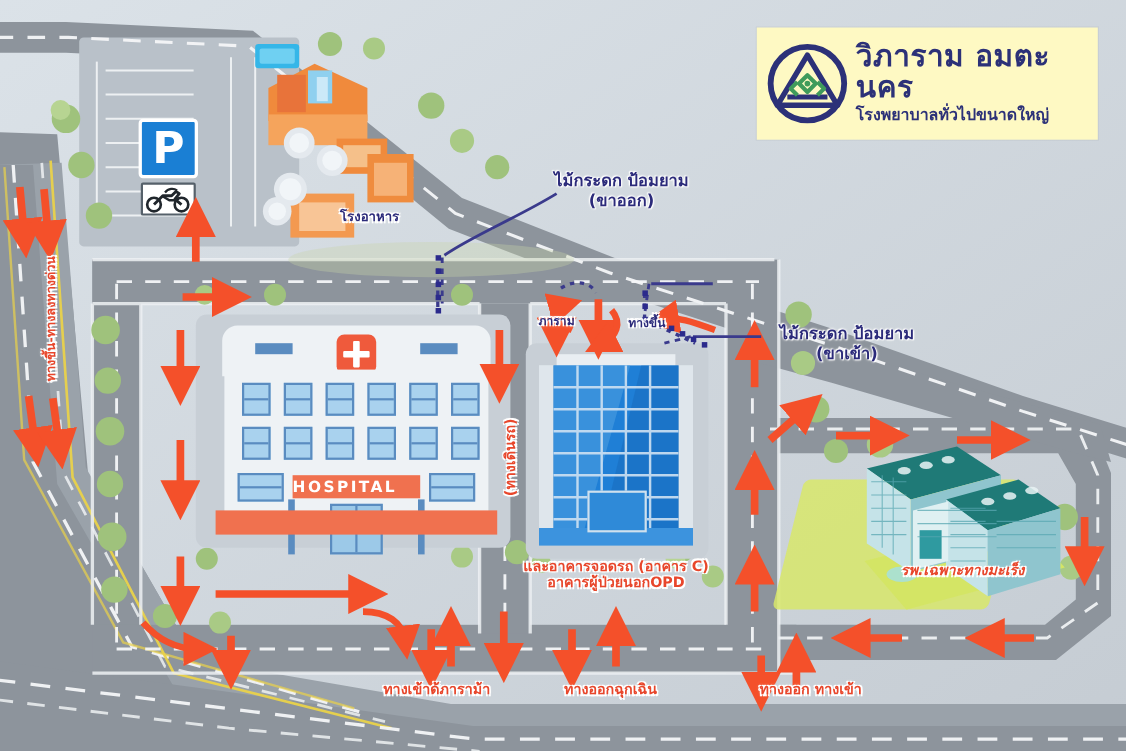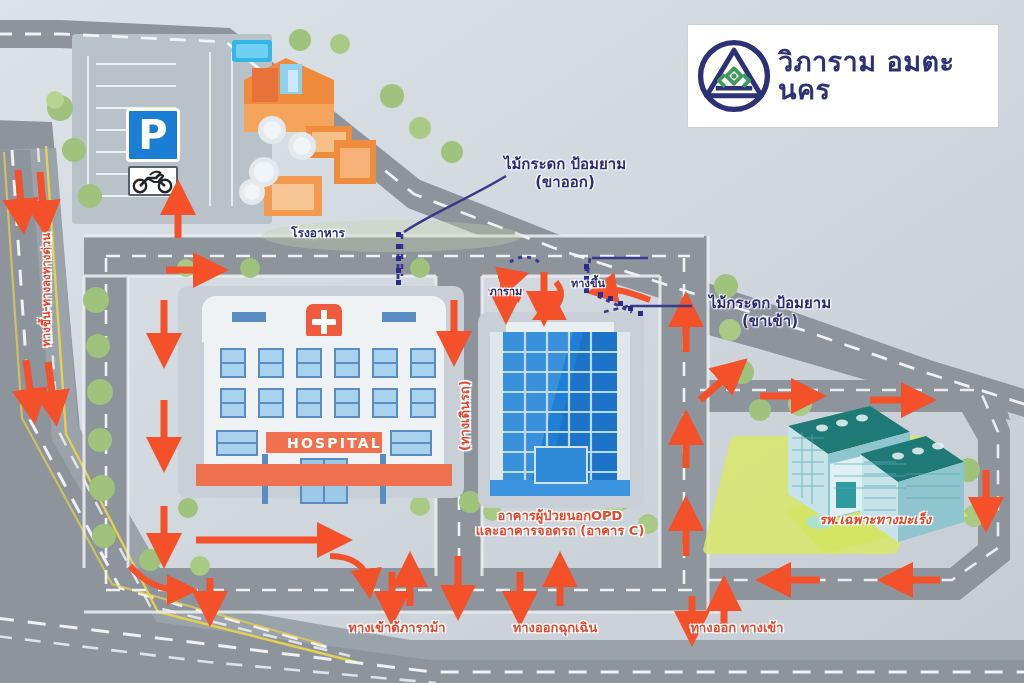--- a/index.html
+++ b/index.html
@@ -47,21 +47,21 @@
     text-shadow: -1.4px -1.4px 0 #fff, 1.4px -1.4px 0 #fff, -1.4px 1.4px 0 #fff,
                  1.4px 1.4px 0 #fff, 0 0 4px #fff;
   }
   .rot-90 { transform-origin: 50% 50%; transform: rotate(-90deg); }
 
   
   #logo-box {
     position: absolute;
     left: 688px; top: 25px;
     width: 310px; height: 102px;
-    background: #ffffff;
+    background: #fef9c3;
     display: flex; align-items: center;
     padding: 4px 10px 4px 8px;
     box-shadow: 0 0 0 1px rgba(0,0,0,0.04);
   }
   #logo-mark { width: 76px; height: 76px; flex: 0 0 76px; }
   #logo-text { margin-left: 6px; display: flex; flex-direction: column; justify-content: center; }
   #logo-th-main {
     color: #2c3178; font-size: 27px; font-weight: bold;
     letter-spacing: .5px; line-height: 1.05;
   }
@@ -105,21 +105,21 @@
     position: absolute; top: 16px; width: 34px; height: 10px; background: #5a8cc0;
   }
   .win {
     position: absolute; background: #a9d2ee; border: 2px solid #5a8cc0;
   }
   .win:after {
     content:""; position:absolute; left:0; right:0; top: 45%; height: 2px; background:#5a8cc0;
   }
   .hosp-sign {
     position: absolute; left: 62px; top: 96px; width: 116px; height: 21px;
-    background: #f0714f; display:flex; align-items:center; justify-content:flex-end;
+    background: #f0714f; display:flex; align-items:center; justify-content:flex-start;
   }
   .hosp-sign span {
     color:#fff; font-size: 14px; font-weight: bold; letter-spacing: 2.2px;
     font-family: "DejaVu Sans", "Liberation Sans", sans-serif;
   }
   .entry-door {
     position:absolute; left:96px; top:122px; width:48px; height:46px;
     background:#9cc9e8; border:2px solid #5a8cc0;
   }
   .entry-door:after{content:"";position:absolute;left:21px;top:0;bottom:0;width:2px;background:#5a8cc0;}
@@ -376,22 +376,22 @@
       <g stroke="#cfe2f2" stroke-width="2.2" opacity=".9">
         <path d="M0,20 H114 M0,40 H114 M0,60 H114 M0,80 H114 M0,100 H114 M0,120 H114 M0,140 H114"></path>
         <path d="M22,0 V150 M44,0 V150 M66,0 V150 M88,0 V150"></path>
       </g>
     </svg>
     <div class="bldgC-plinth"></div>
     <div class="bldgC-lobby"></div>
   </div>
 
   <div class="lbl lbl-red" style="left:460px; top:508px; width:200px;">
+    <div>และอาคารจอดรถ (อาคาร C)</div>
     <div>อาคารผู้ป่วยนอกOPD</div>
-    <div>และอาคารจอดรถ (อาคาร C)</div>
   </div>
 
   <svg class="abs" style="left:758px; top:398px;" width="210" height="160">
 
     <polygon points="28,112 172,76 210,118 66,156" fill="#d8e86a"></polygon>
     <polygon points="28,112 172,76 210,118 66,156" fill="#cfe05f" opacity=".4"></polygon>
 
     <polygon points="30,28 112,8 152,34 70,56" fill="#1f7a77"></polygon>
     <polygon points="30,28 30,96 70,122 70,56" fill="#c5e3e8"></polygon>
     <polygon points="70,56 70,122 152,100 152,34" fill="#8fc5ce"></polygon>
@@ -420,21 +420,21 @@
       <path d="M148,76 H202 M148,88 H202 M148,100 H202"></path>
     </g>
 
     <ellipse cx="62" cy="124" rx="14" ry="7" fill="#9fdff0" opacity=".75"></ellipse>
   </svg>
 
   <div class="lbl lbl-red" style="left:790px; top:512px; width:170px;font-style:italic;">
     <div>รพ.เฉพาะทางมะเร็ง</div>
   </div>
 
-  <div class="lbl lbl-white-out" style="left:268px; top:190px; width:100px;margin-top:36px;">
+  <div class="lbl lbl-white-out" style="left:286px; top:190px; width:100px;">
     <div>โรงอาหาร</div>
   </div>
 
   <svg class="layer" width="1024" height="683">
     <defs>
       <marker id="ah" markerWidth="5.2" markerHeight="5.2" refX="2.2" refY="2.6" orient="auto">
         <path d="M0,0 L5.2,2.6 L0,5.2 Z" fill="#f4502a"></path>
       </marker>
     </defs>
     <g stroke="#f4502a" stroke-width="7" fill="none" marker-end="url(#ah)" stroke-linecap="butt">
@@ -531,21 +531,21 @@
 
 
   <div class="lbl lbl-blue" style="left:695px; top:295px; width:150px;">
     <div>ไม้กระดก ป้อมยาม</div>
     <div>(ขาเข้า)</div>
   </div>
 
   <div class="lbl lbl-white-out" style="left:478px; top:286px; width:56px; font-size:11px;">
     <div>ภาราม</div>
   </div>
-  <div class="lbl lbl-white-out" style="left:560px; top:278px; width:56px; font-size:11px;">
+  <div class="lbl lbl-white-out" style="left:560px; top:288px; width:56px; font-size:11px;">
     <div>ทางขึ้น</div>
   </div>
 
   <div class="lbl lbl-red lbl-red-sm rot-90" style="left:-43px; top:283px; width:180px; text-align:center;">
     <div>ทางขึ้น-ทางลงทางด่วน</div>
   </div>
 
   <div class="lbl lbl-red rot-90" style="left:395px; top:408px; width:140px; text-align:center;">
     <div>(ทางเดินรถ)</div>
   </div>
@@ -567,16 +567,17 @@
       <path d="M26,66 L74,66" stroke="#2c3178" stroke-width="6"></path>
       <g fill="none" stroke="#3f9b5b" stroke-width="5" stroke-linejoin="round">
         <path d="M50,40 L40,50 L50,60 L60,50 Z"></path>
         <path d="M38,48 L30,56 L38,64"></path>
         <path d="M62,48 L70,56 L62,64"></path>
       </g>
       <circle cx="50" cy="50" r="3.4" fill="#3f9b5b"></circle>
     </svg>
     <div id="logo-text">
       <div id="logo-th-main">วิภาราม อมตะนคร</div>
+      <div id="logo-th-sub">โรงพยาบาลทั่วไปขนาดใหญ่</div>
     </div>
   </div>
 
 </div>
 
 </body></html>

